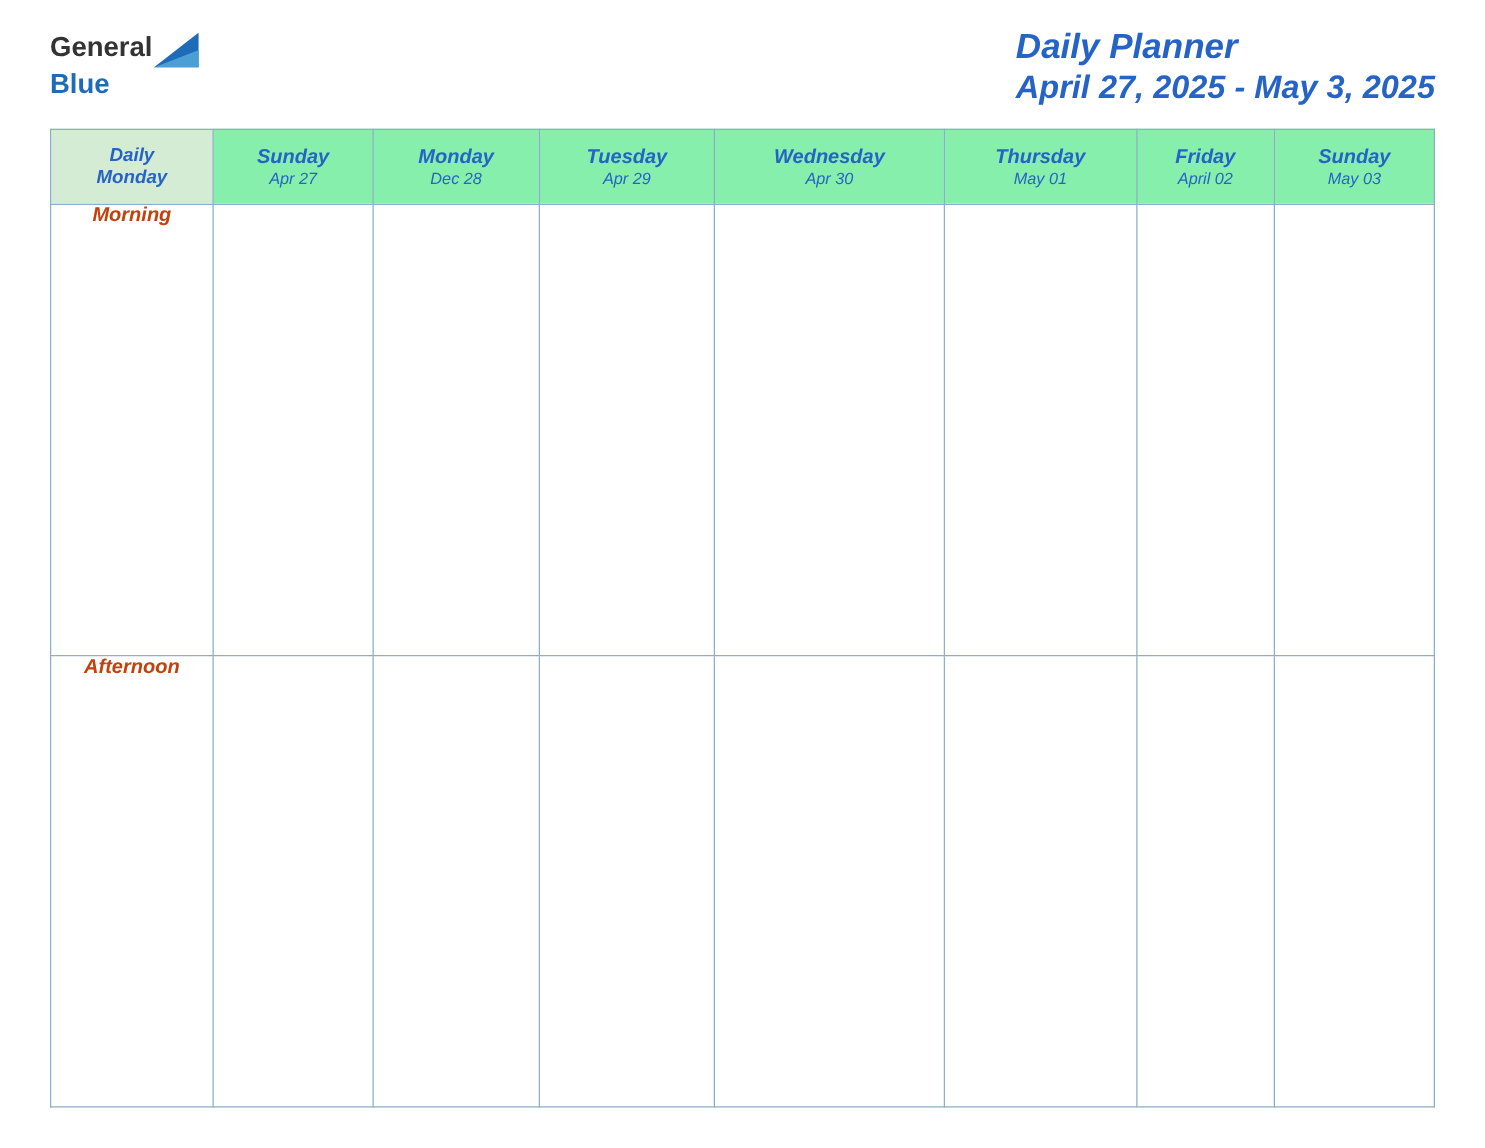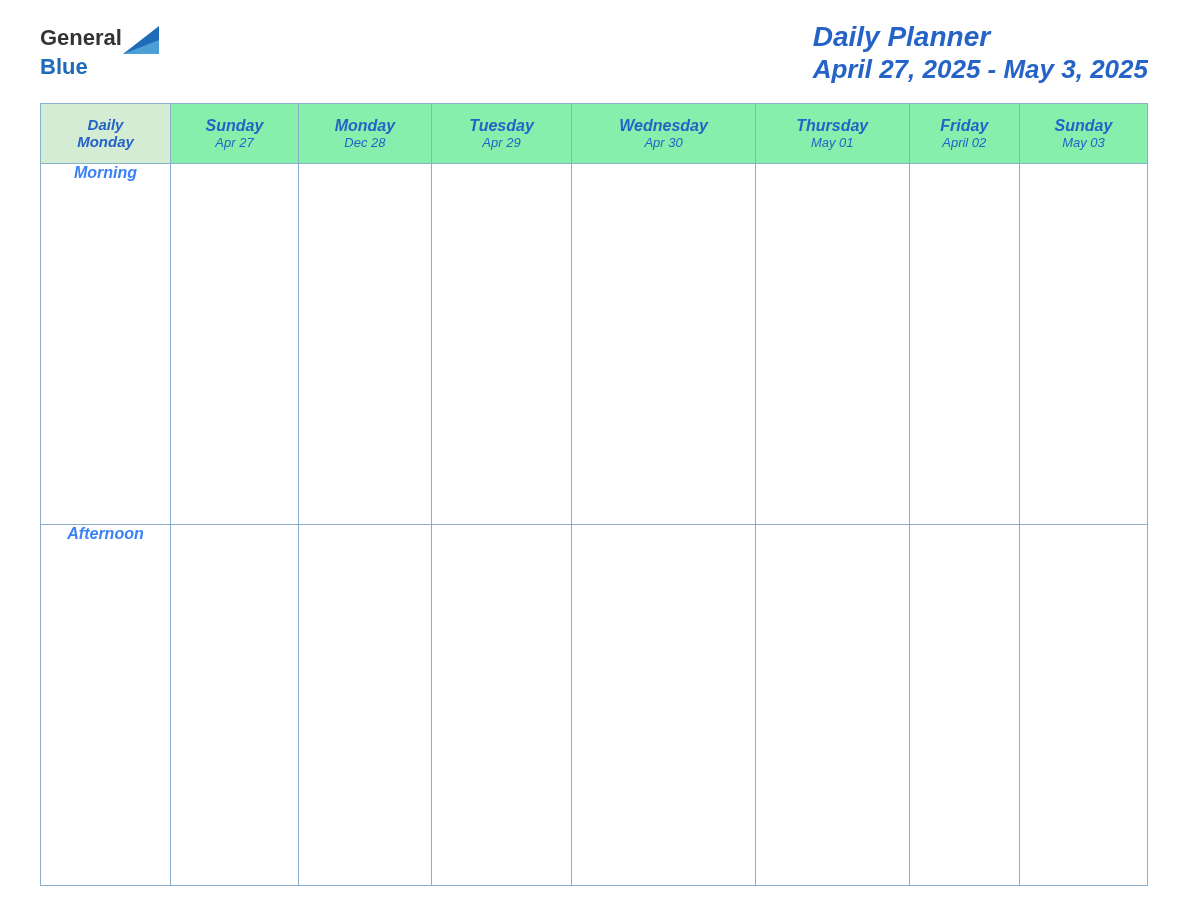--- a/index.html
+++ b/index.html
@@ -90,21 +90,21 @@
     .planner-table thead th .day-date {
       display: block;
       font-size: 13px;
       font-weight: normal;
     }
 
     .row-label {
       background-color: #e8e8e8;
       font-style: italic;
       font-weight: bold;
-      color: #3b82f6;
+      color: #c2410c;
       font-size: 16px;
       width: 130px;
       height: 210px;
       vertical-align: middle;
       text-align: center;
     }
 
     .planner-table tbody td {
       height: 210px;
       background-color: #ffffff;

